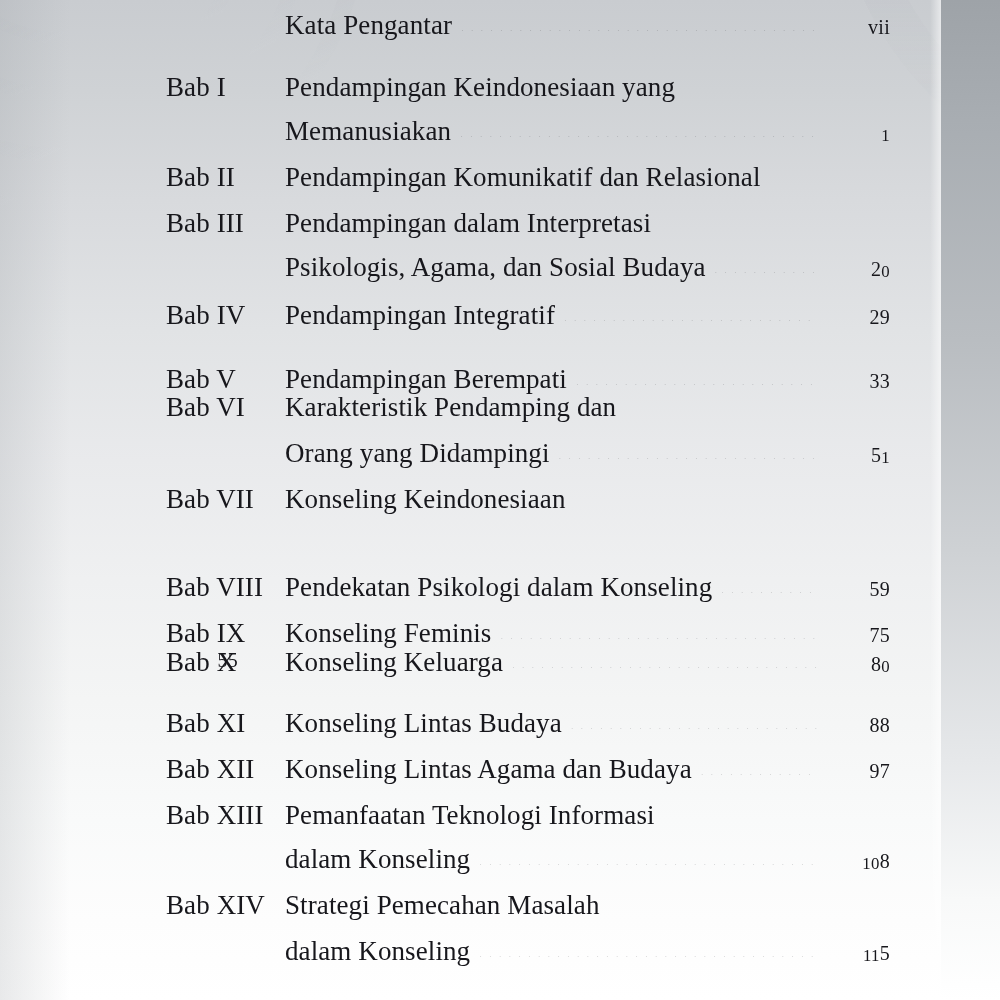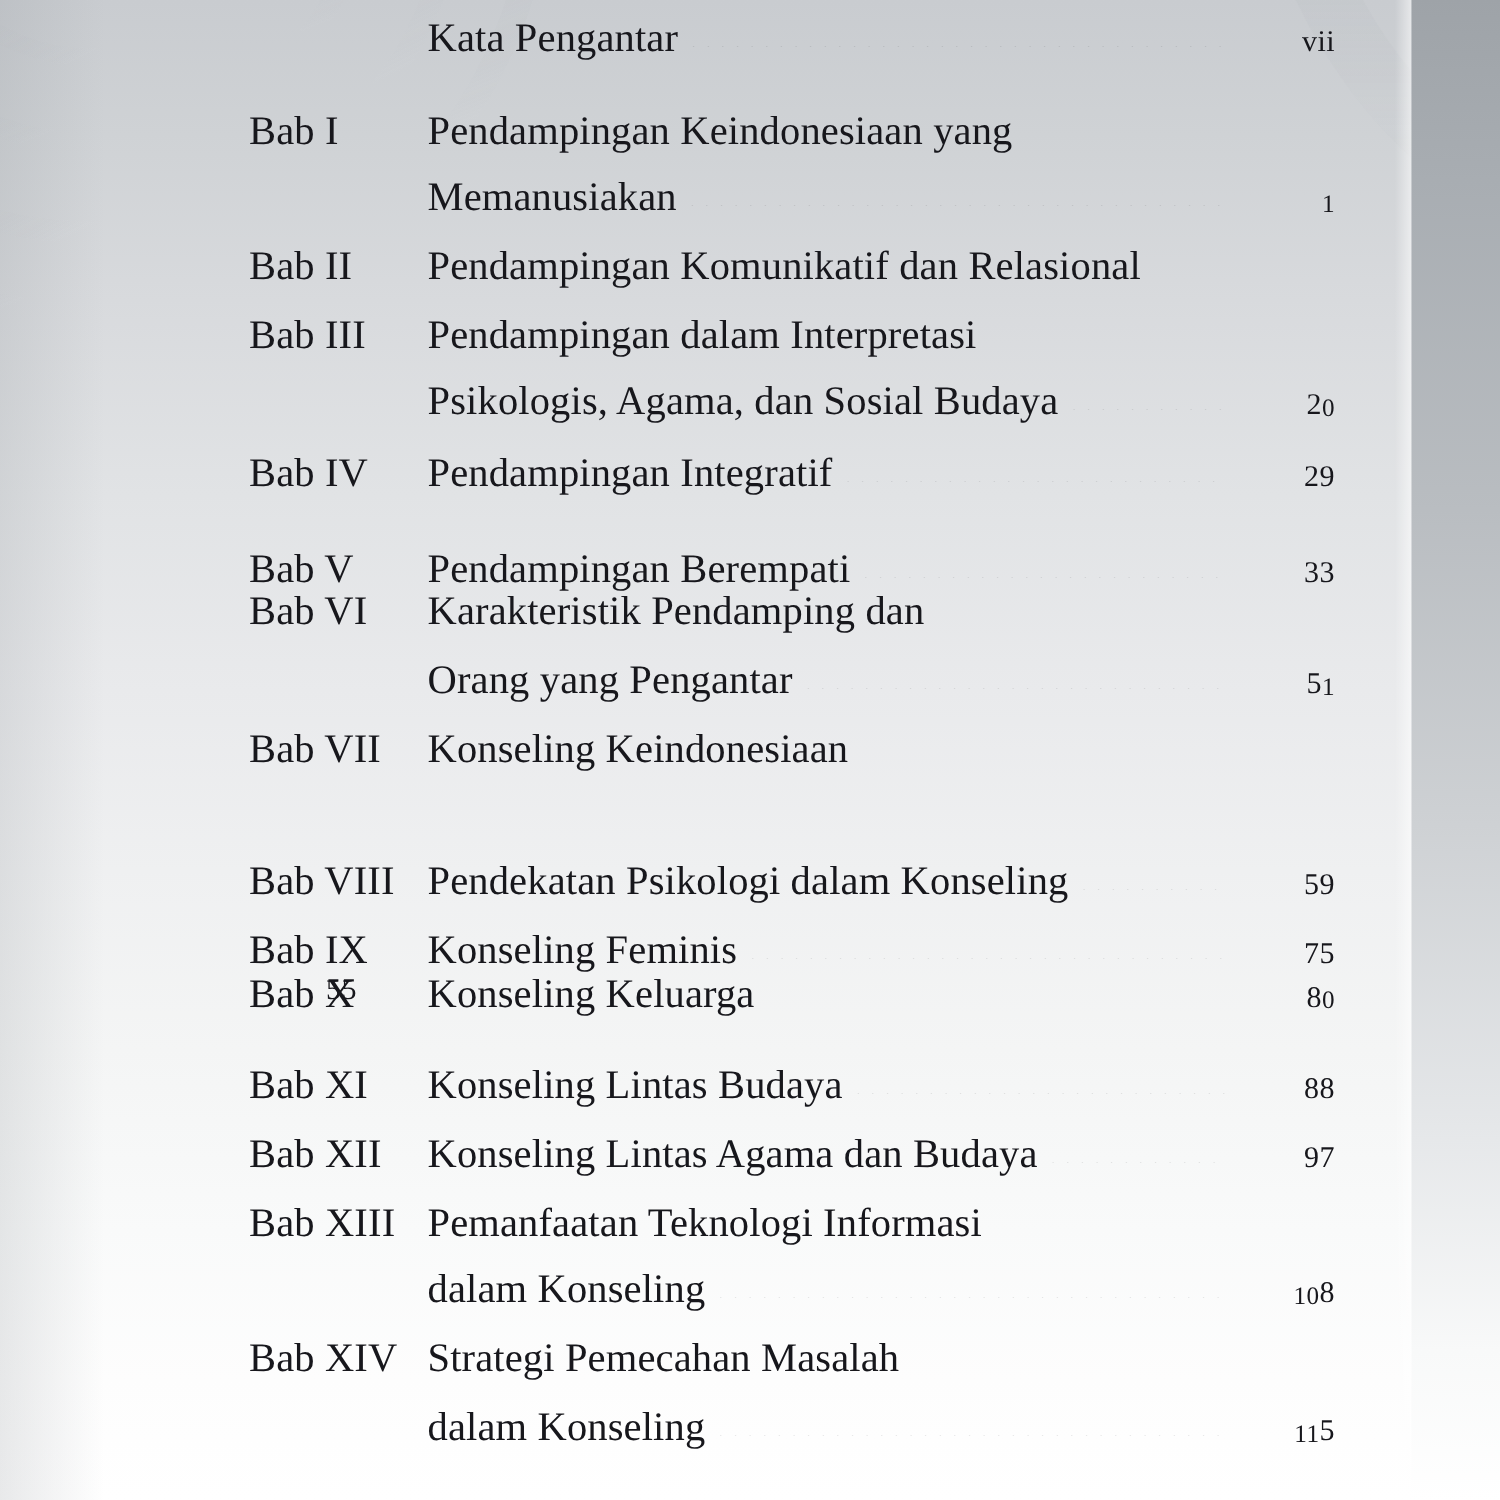--- a/index.html
+++ b/index.html
@@ -262,21 +262,21 @@
         <div class="toc-row nodots" style="top: 392px;">
           <span class="chapter">Bab VI</span>
           <span class="title-wrap">
             <span class="title">Karakteristik Pendamping dan</span>
           </span>
           <span class="pagenum"></span>
         </div>
         <div class="toc-row cont" style="top: 438px;">
           <span class="chapter"></span>
           <span class="title-wrap">
-            <span class="title">Orang yang Pengantar</span>
+            <span class="title">Orang yang Didampingi</span>
             <span class="leader"></span>
           </span>
           <span class="pagenum"><span class="osf-tall">5</span><span class="osf-low">1</span></span>
         </div>
         <div class="toc-row nodots" style="top: 484px;">
           <span class="chapter">Bab VII</span>
           <span class="title-wrap">
             <span class="title">Konseling Keindonesiaan</span>
           </span>
           <span class="pagenum"></span>

